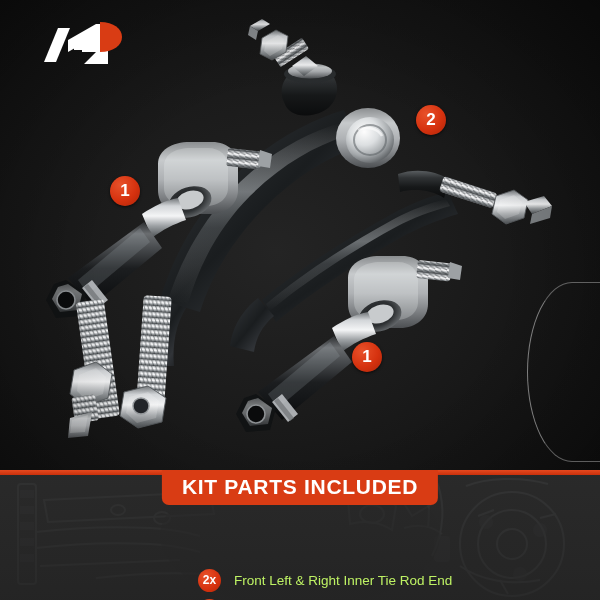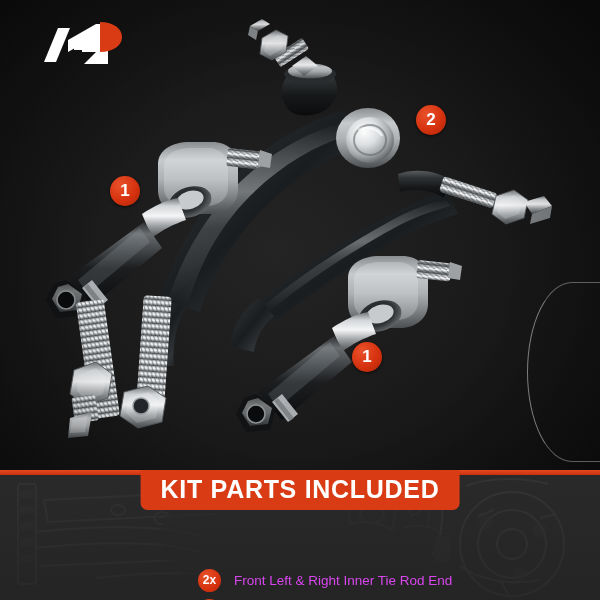--- a/index.html
+++ b/index.html
@@ -115,21 +115,21 @@
   }
   .banner-tab {
     position: absolute;
     left: 50%;
     transform: translateX(-50%);
     top: 0;
     padding: 5px 20px 6px 20px;
     background: #d93c14;
     border-radius: 0 0 7px 7px;
     color: #ffffff;
-    font-size: 25px;
+    font-size: 21px;
     font-weight: bold;
     letter-spacing: 0.7px;
     white-space: nowrap;
     font-family: "Liberation Sans", sans-serif;
     text-align: right;
   }
   .parts-list {
     position: absolute;
     left: 198px;
     top: 52px;
@@ -149,21 +149,21 @@
     background: radial-gradient(circle at 35% 30%, #e8512a 0%, #d6320f 60%, #b02608 100%);
     color: #ffffff;
     font-size: 12px;
     font-weight: bold;
     line-height: 23px;
     text-align: center;
     font-family: "Liberation Sans", sans-serif;
   }
   .part-label {
     margin-left: 13px;
-    color: #d946ef;
+    color: #bef264;
     font-size: 13.5px;
     font-family: "Liberation Sans", sans-serif;
     white-space: nowrap;
   }
 </style>
 </head>
 <body>
 
 <div id="stage">
 

